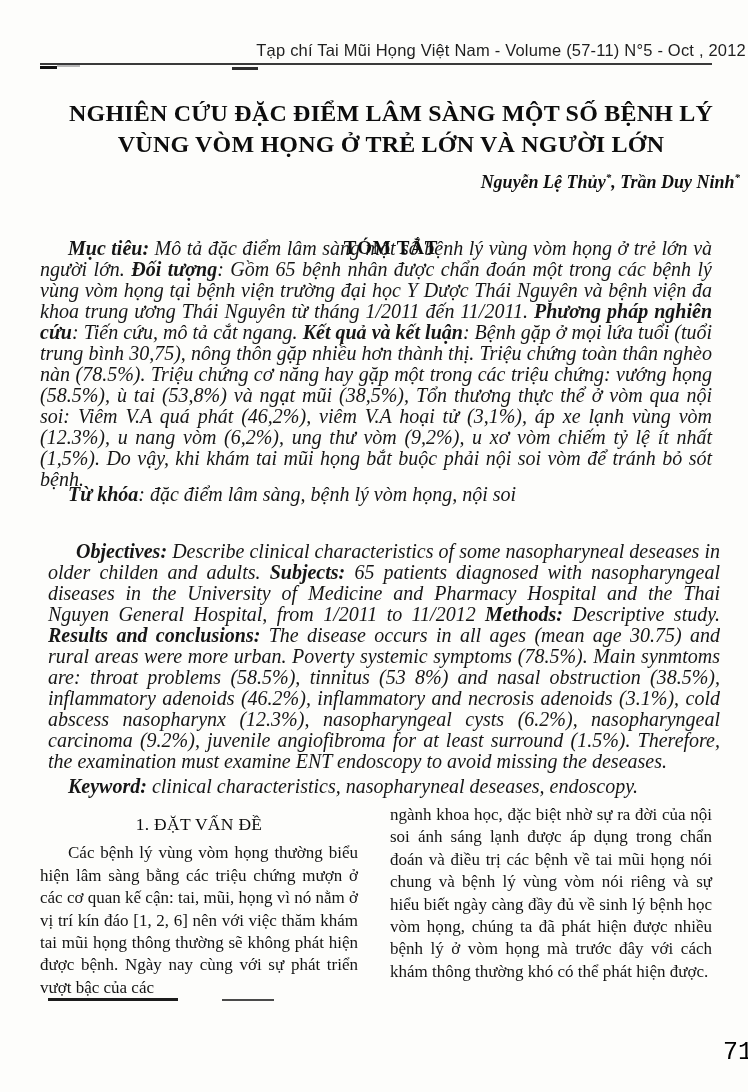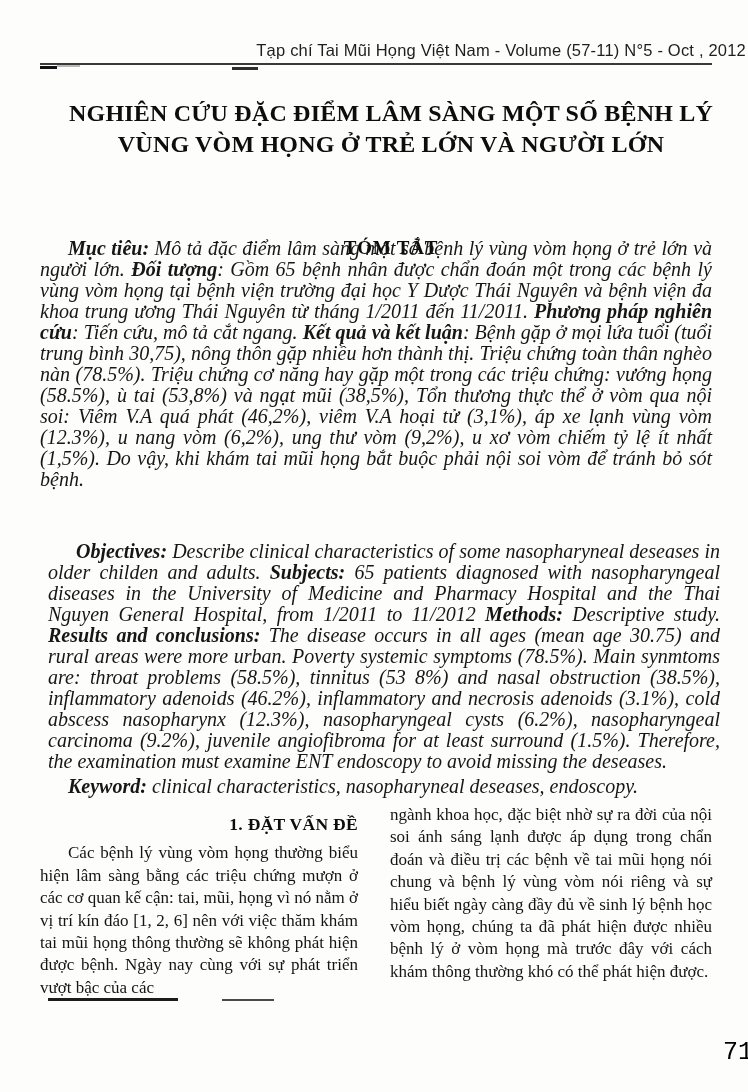--- a/index.html
+++ b/index.html
@@ -80,25 +80,25 @@
   .columns {
     position: absolute;
     top: 804px; left: 40px; width: 672px;
     display: flex;
     gap: 32px;
   }
   .col { text-align: justify; font-size: 17px; line-height: 22.4px; color: #141414; }
   .col-left  { width: 318px; }
   .col-right { width: 322px; }
   .intro-heading {
-    font-weight: bold;
+    font-weight: normal;
     font-size: 17.5px;
     letter-spacing: 0.3px;
     margin: 9px 0 7px 0;
-    text-align: right;
+    text-align: center;
     color: #0d0d0d;
   }
   .col p { margin: 0; }
   .col-left p { text-indent: 28px; }
   
   .fn-rule-1 { position: absolute; top: 998px; left: 48px;  width: 130px; height: 3px; background: #1c1c1c; }
   .fn-rule-2 { position: absolute; top: 999px; left: 222px; width: 52px;  height: 2px; background: #4a4a4a; }
   .footnote {
     position: absolute;
     top: 1007px; left: 42px;
@@ -125,24 +125,28 @@
   <div class="header-rule"></div>
   <div class="header-rule-dark"></div>
   <div class="header-rule-lite"></div>
   <div class="header-rule-mark"></div>
 
   <div class="paper-title">
     <div>NGHIÊN CỨU ĐẶC ĐIỂM LÂM SÀNG MỘT SỐ BỆNH LÝ</div>
     <div>VÙNG VÒM HỌNG Ở TRẺ LỚN VÀ NGƯỜI LỚN</div>
   </div>
 
+  <div class="authors-line"><span>Nguyễn Lệ Thủy</span><sup>*</sup><span>, </span><span>Trần Duy Ninh</span><sup>*</sup></div>
 
   <div class="abstract-heading h-tomtat">TÓM TẮT</div>
   <div class="abs p-tomtat">
     <p><span class="seg-b">Mục tiêu:</span><span> Mô tả đặc điểm lâm sàng một số bệnh lý vùng vòm họng ở trẻ lớn và người lớn. </span><span class="seg-b">Đối tượng</span><span>: Gồm 65 bệnh nhân được chẩn đoán một trong các bệnh lý vùng vòm họng tại bệnh viện trường đại học Y Dược Thái Nguyên và bệnh viện đa khoa trung ương Thái Nguyên từ tháng 1/2011 đến 11/2011. </span><span class="seg-b">Phương pháp nghiên cứu</span><span>: Tiến cứu, mô tả cắt ngang. </span><span class="seg-b">Kết quả và kết luận</span><span>: Bệnh gặp ở mọi lứa tuổi (tuổi trung bình 30,75), nông thôn gặp nhiều hơn thành thị. Triệu chứng toàn thân nghèo nàn (78.5%). Triệu chứng cơ năng hay gặp một trong các triệu chứng: vướng họng (58.5%), ù tai (53,8%) và ngạt mũi (38,5%), Tổn thương thực thể ở vòm qua nội soi: Viêm V.A quá phát (46,2%), viêm V.A hoại tử (3,1%), áp xe lạnh vùng vòm (12.3%), u nang vòm (6,2%), ung thư vòm (9,2%), u xơ vòm chiếm tỷ lệ ít nhất (1,5%). Do vậy, khi khám tai mũi họng bắt buộc phải nội soi vòm để tránh bỏ sót bệnh.</span></p>
+  </div>
+  <div class="abs p-tukhoa">
+    <p><span class="seg-b">Từ khóa</span><span>: đặc điểm lâm sàng, bệnh lý vòm họng, nội soi</span></p>
   </div>
 
   <div class="abs p-summary">
     <p><span class="seg-b">Objectives:</span><span> Describe clinical characteristics of some nasopharyneal deseases in older childen and adults. </span><span class="seg-b">Subjects:</span><span> 65 patients diagnosed with nasopharyngeal diseases in the University of Medicine and Pharmacy Hospital and the Thai Nguyen General Hospital, from 1/2011 to 11/2012  </span><span class="seg-b">Methods:</span><span> Descriptive study. </span><span class="seg-b">Results and conclusions:</span><span> The disease occurs in all ages (mean age 30.75) and rural areas were more urban. Poverty systemic symptoms (78.5%). Main synmtoms are: throat problems (58.5%), tinnitus (53 8%) and nasal obstruction (38.5%), inflammatory adenoids (46.2%), inflammatory and necrosis adenoids (3.1%), cold abscess nasopharynx (12.3%), nasopharyngeal cysts (6.2%), nasopharyngeal carcinoma (9.2%), juvenile angiofibroma for at least surround (1.5%). Therefore, the examination must examine ENT endoscopy to avoid missing the deseases.</span></p>
   </div>
   <div class="abs p-keyword">
     <p><span class="seg-b">Keyword:</span><span> clinical characteristics, nasopharyneal deseases, endoscopy.</span></p>
   </div>
 
   <div class="columns">

